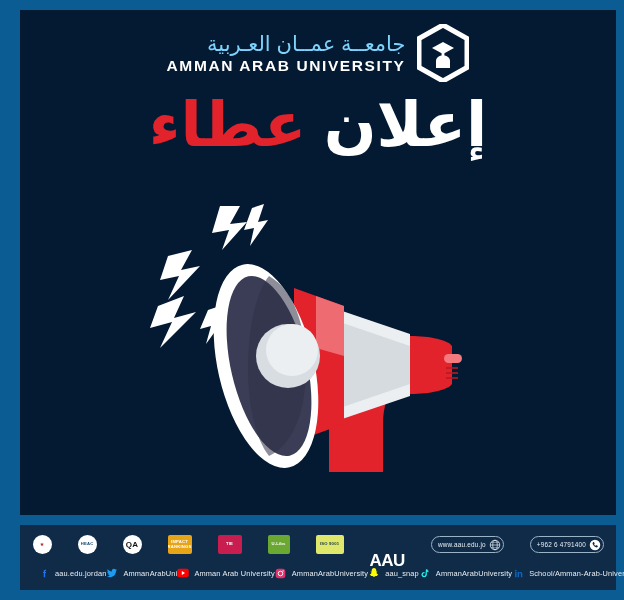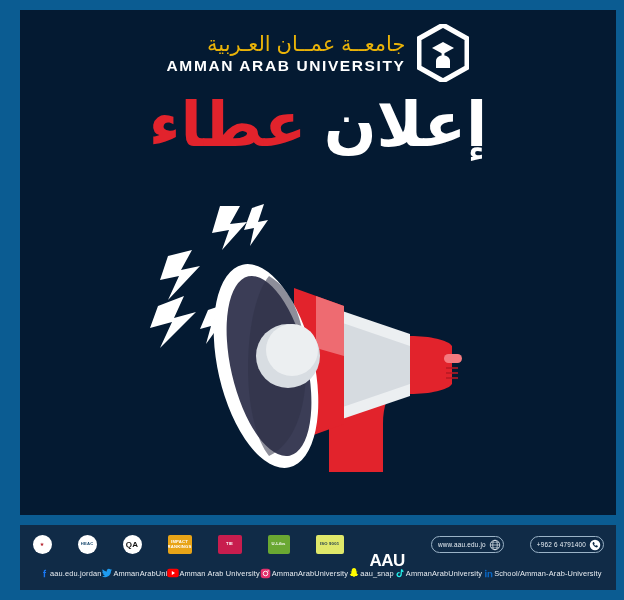--- a/index.html
+++ b/index.html
@@ -46,21 +46,21 @@
     align-items: center;
     gap: 12px;
   }
   .brand-text {
     display: flex;
     flex-direction: column;
     align-items: flex-end;
     line-height: 1;
   }
   .brand-ar {
-    color: #eab308;
+    color: #7dd3fc;
     font-size: 21px;
     letter-spacing: 1px;
     direction: rtl;
     font-weight: 400;
     white-space: nowrap;
     margin-left: 36px;
   }
   .brand-en {
     color: #ffffff;
     font-size: 15.5px;
@@ -178,20 +178,21 @@
     height: 24px;
     display: flex;
     align-items: center;
     justify-content: space-between;
     padding: 0 18px;
     box-sizing: border-box;
   }
   .social {
     display: flex;
     align-items: center;
+    gap: 5px;
     color: #e9eef3;
     font-size: 7.4px;
     letter-spacing: .15px;
     white-space: nowrap;
   }
   .social .sicon {
     width: 12px;
     height: 12px;
     flex: 0 0 auto;
     display: flex;

